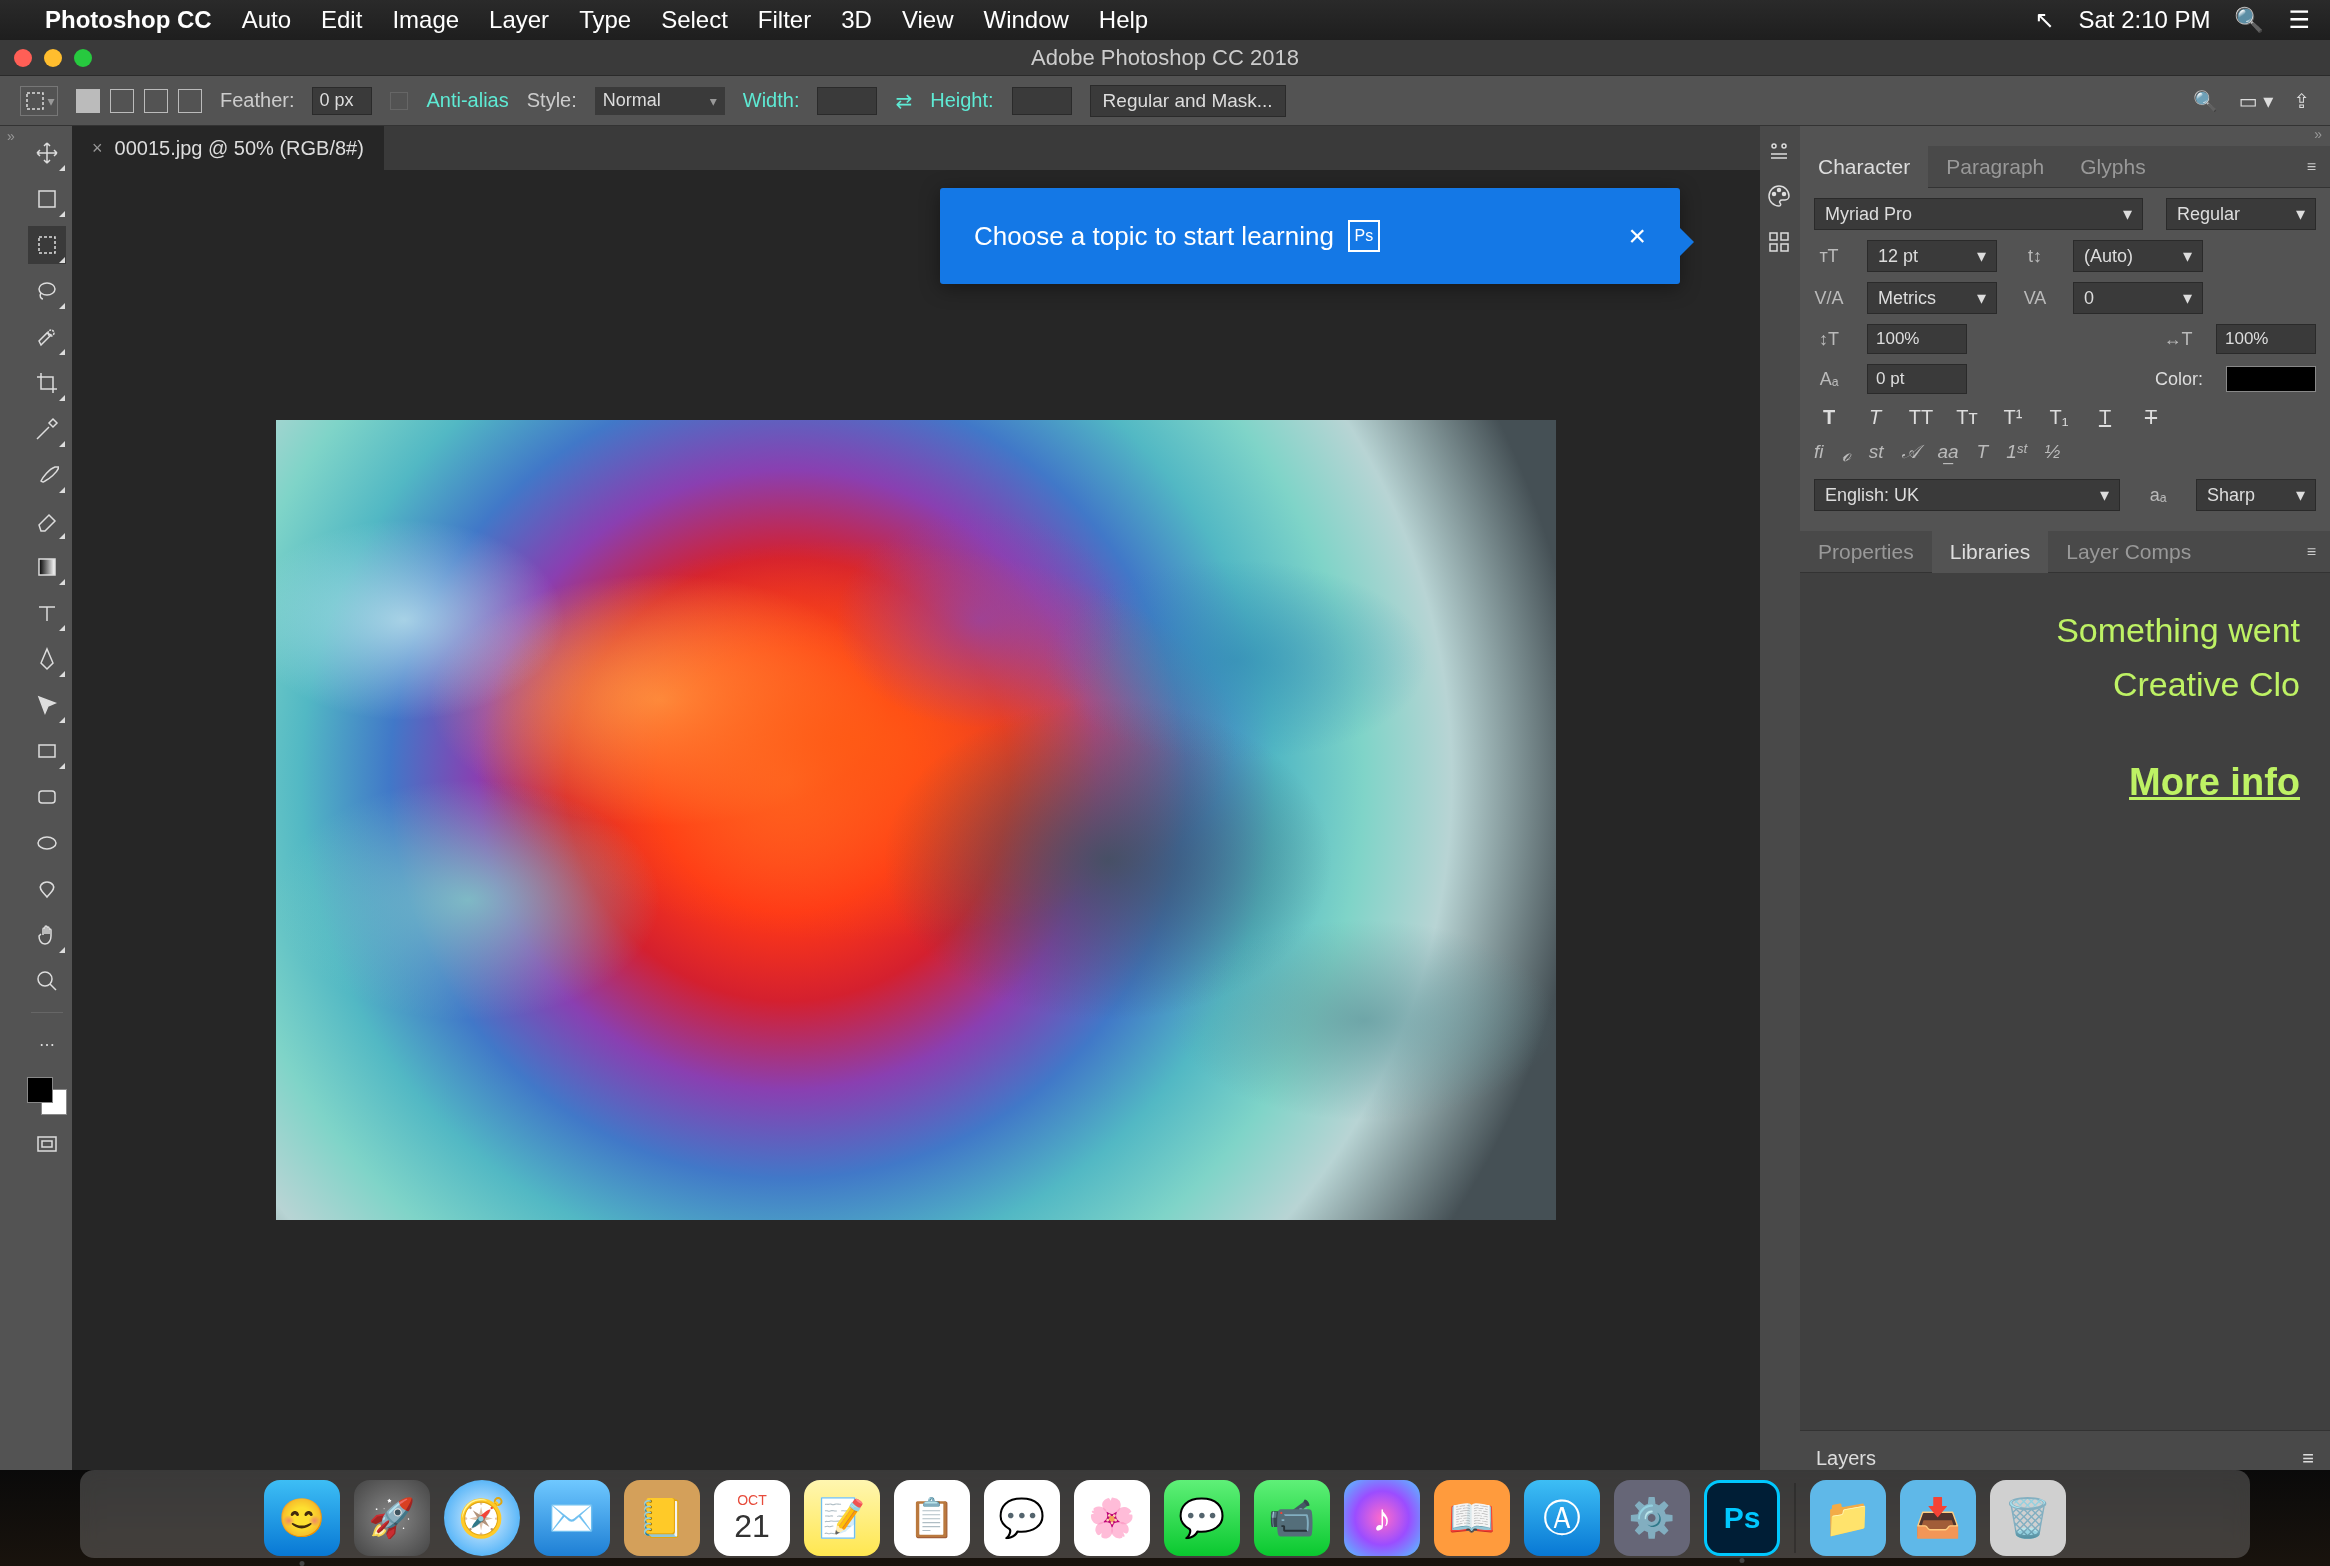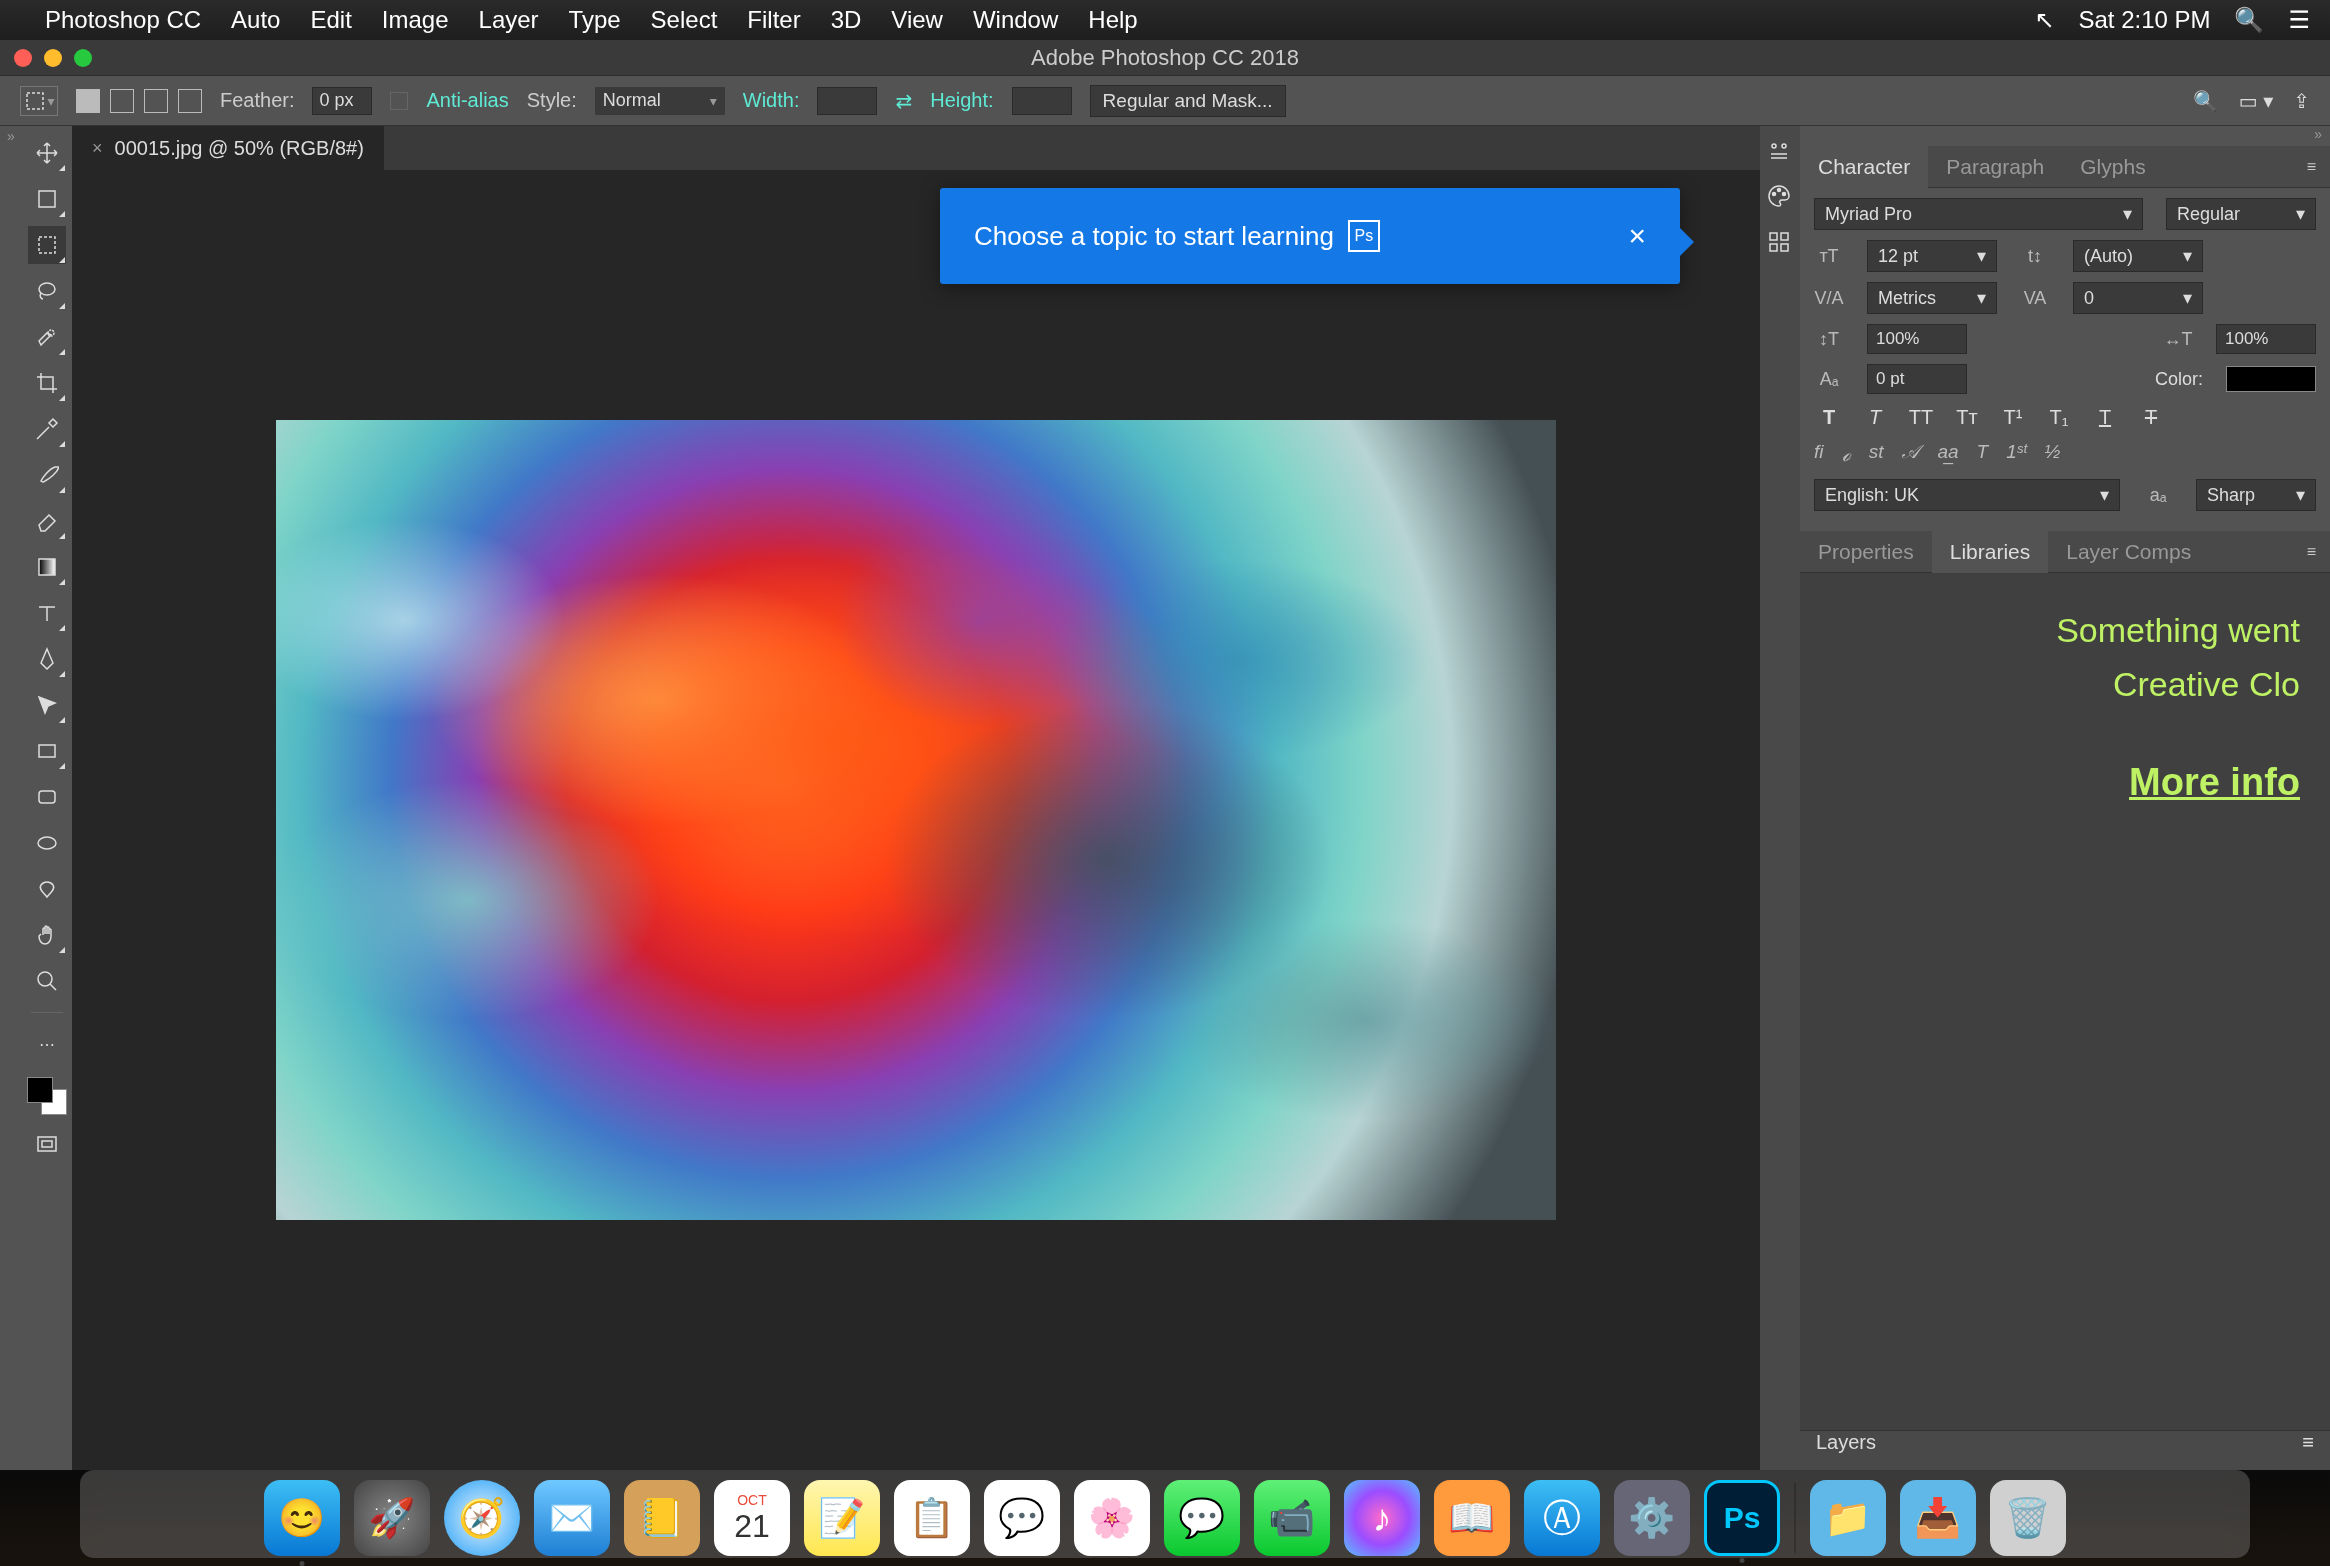--- a/index.html
+++ b/index.html
@@ -1,19 +1,19 @@
 <!DOCTYPE html>
 <html><head>
 <meta charset="utf-8">
 <style>
 *{margin:0;padding:0;box-sizing:border-box;font-family:-apple-system,BlinkMacSystemFont,"Segoe UI",sans-serif;user-select:none}
 body{width:2330px;height:1566px;background:#0a0a0a;overflow:hidden;position:relative}
 .menubar{height:40px;background:linear-gradient(#2a2a2a,#1e1e1e);display:flex;align-items:center;color:#fff;font-size:24px;padding:0 20px}
 .menubar .apple{margin-right:25px;font-size:24px}
-.menubar .app-name{font-weight:400;margin-right:30px}
+.menubar .app-name{font-weight:700;margin-right:30px}
 .menubar .menu-item{margin-right:30px;cursor:pointer}
 .menubar .spacer{flex:1}
 .menubar .right-item{margin-left:24px}
 .window-chrome{height:36px;background:#3a3a3a;display:flex;align-items:center;padding-left:14px;color:#ccc;border-bottom:1px solid #2a2a2a;position:relative}
 .traffic{display:flex;gap:12px}
 .traffic .dot{width:18px;height:18px;border-radius:50%}
 .traffic .r{background:#ff5f56}.traffic .y{background:#ffbd2e}.traffic .g{background:#27c93f}
 .window-title{position:absolute;left:50%;transform:translateX(-50%);font-size:22px;color:#ccc}
 .optionbar{height:50px;background:#535353;display:flex;align-items:center;padding:0 20px;gap:18px;color:#ddd;font-size:20px;border-bottom:1px solid #333}
 .optionbar .tool-preset{width:38px;height:30px;border:1px solid #777;display:flex;align-items:center;justify-content:center}
@@ -68,21 +68,21 @@
 .char-dd{flex:1;height:32px;background:#3a3a3a;border:1px solid #2a2a2a;display:flex;align-items:center;padding:0 10px;justify-content:space-between;color:#ddd;font-size:18px}
 .char-input{width:100px;height:30px;background:#3a3a3a;border:1px solid #2a2a2a;padding:0 8px;color:#ddd;font-size:17px}
 .char-ic{width:30px;text-align:center;color:#bbb;font-size:18px}
 .style-row{display:flex;gap:16px;margin:12px 0}
 .style-row .sb{width:30px;text-align:center;font-size:20px;color:#ddd}
 .ot-row{display:flex;gap:18px;margin:8px 0 12px}
 .ot-row .ot{font-size:19px;color:#bbb;font-style:italic}
 .color-swatch{width:90px;height:26px;background:#000;border:1px solid #888}
 .lib-panel{flex:1;background:#404040;color:#bef264;padding:30px;font-size:34px;text-align:right;line-height:1.6;overflow:hidden}
 .lib-panel .more{text-decoration:underline;font-size:38px;font-weight:600;margin-top:40px;display:block}
-.layers-tab{height:40px;background:#494949;display:flex;align-items:flex-start;padding:0 16px;color:#ddd;font-size:20px;border-top:1px solid #333}
+.layers-tab{height:40px;background:#494949;display:flex;align-items:flex-end;padding:0 16px;color:#ddd;font-size:20px;border-top:1px solid #333}
 .layers-tab .menu-dots{margin-left:auto}
 .dock{position:absolute;bottom:0;left:0;right:0;height:96px;display:flex;align-items:center;justify-content:center;gap:14px;background:linear-gradient(rgba(60,50,30,.0),rgba(60,40,20,.3))}
 .dock-bg{position:absolute;bottom:8px;left:80px;right:80px;height:88px;background:rgba(200,200,200,.25);border-radius:14px;backdrop-filter:blur(10px)}
 .dock-item{width:76px;height:76px;border-radius:16px;position:relative;z-index:2;display:flex;align-items:center;justify-content:center;font-size:38px;color:#fff}
 .dock-item.active::after{content:'';position:absolute;bottom:-10px;left:50%;transform:translateX(-50%);width:5px;height:5px;background:#444;border-radius:50%}
 .di-finder{background:linear-gradient(#3dbef5,#0878d4)}
 .di-launch{background:radial-gradient(#888,#444)}
 .di-safari{background:radial-gradient(#e8f4ff,#209df5);border-radius:50%}
 .di-mail{background:linear-gradient(#6fc8ff,#1e7fd4)}
 .di-contacts{background:#d4a05a}

